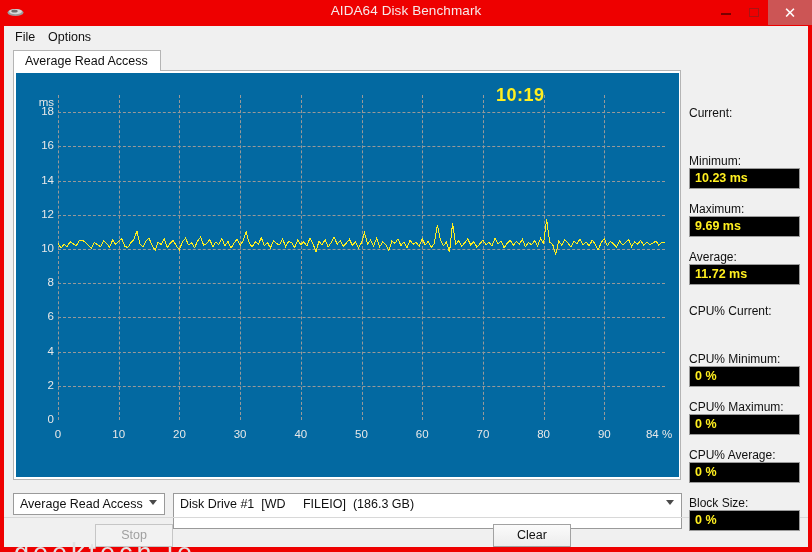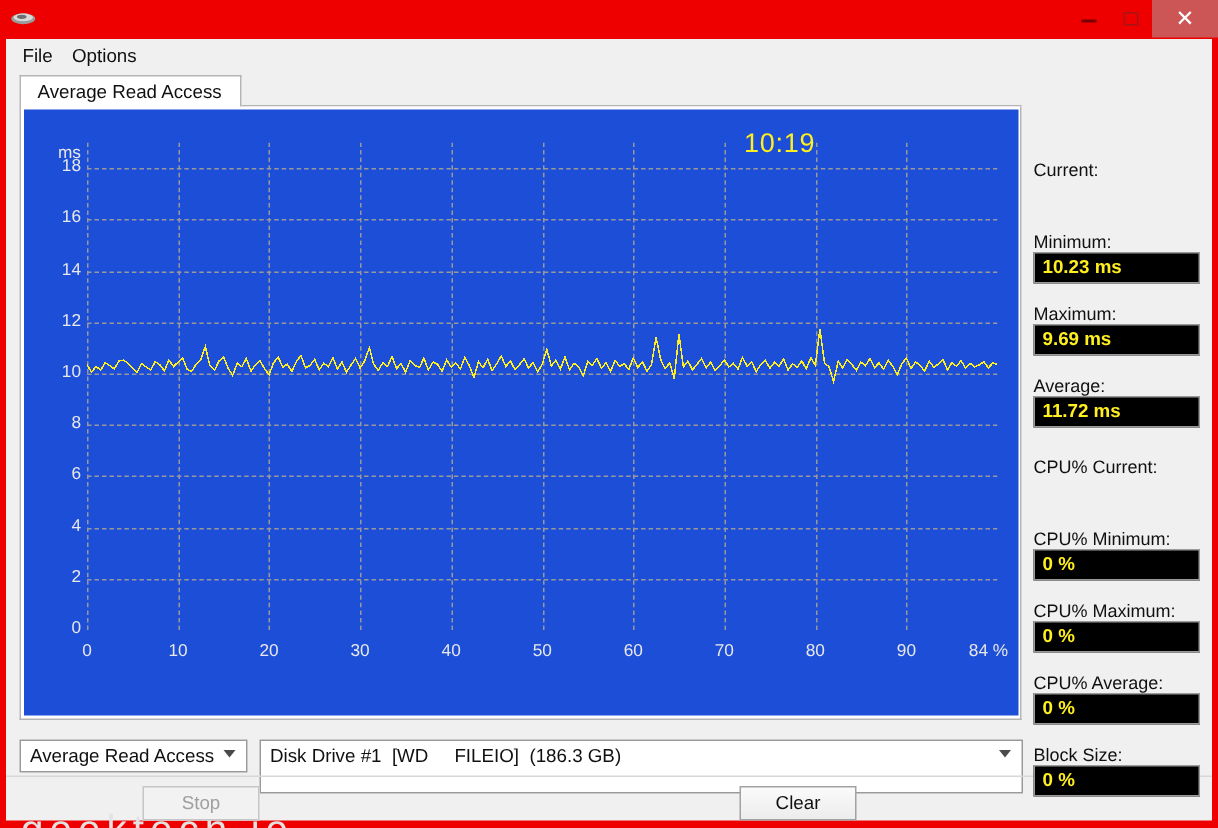--- a/index.html
+++ b/index.html
@@ -102,21 +102,21 @@
   #chart-panel {
     position: absolute; left: 9px; top: 45px;
     width: 668px; height: 409px;
     background: #ffffff;
     border: 1px solid #b4b4b4;
     border-top: none;
   }
   #chart {
     position: absolute; left: 2px; top: 2px;
     width: 663px; height: 404px;
-    background: #1d4ed8;
+    background: #0369a1;
     overflow: hidden;
   }
   
   #plot {
     position: absolute;
     left: 42px; top: 22px;
     width: 607px; height: 325px;
     overflow: hidden;
   }
   #plot .vgrid, #plot .hgrid {
@@ -141,21 +141,21 @@
   .xlabel {
     position: absolute;
     top: 355px;
     color: #e8e8e8; font-size: 11.5px;
     text-align: center;
     width: 40px;
   }
   #timer {
     position: absolute;
     left: 480px; top: 12px;
-    color: #ffef20; font-size: 18px; font-weight: normal;
+    color: #ffef20; font-size: 18px; font-weight: bold;
     letter-spacing: 0.5px;
   }
   #trace { position: absolute; left: 0; top: 0; }
   
   .combo {
     position: absolute;
     background: #ffffff;
     border: 1px solid #9a9a9a;
     font-size: 12.5px; color: #101010;
     cursor: default;
@@ -233,20 +233,21 @@
 <body>
 
 <div id="window">
 
   <div id="titlebar">
     <svg id="app-icon" viewBox="0 0 17 15">
       <ellipse cx="8.5" cy="7.5" rx="8" ry="3.6" fill="#9a9a9a"></ellipse>
       <ellipse cx="8.5" cy="6.6" rx="6.5" ry="2.6" fill="#d8d8d8"></ellipse>
       <ellipse cx="7.5" cy="6.2" rx="3.2" ry="1.4" fill="#6e6e6e"></ellipse>
     </svg>
+    <div id="title-text">AIDA64 Disk Benchmark</div>
     <div class="wbtn" id="btn-min">
       <span class="glyph"></span>
     </div>
     <div class="wbtn" id="btn-max">
       <span class="glyph"></span>
     </div>
     <div class="wbtn" id="btn-close">
       <span class="glyph">✕</span>
     </div>
   </div>

